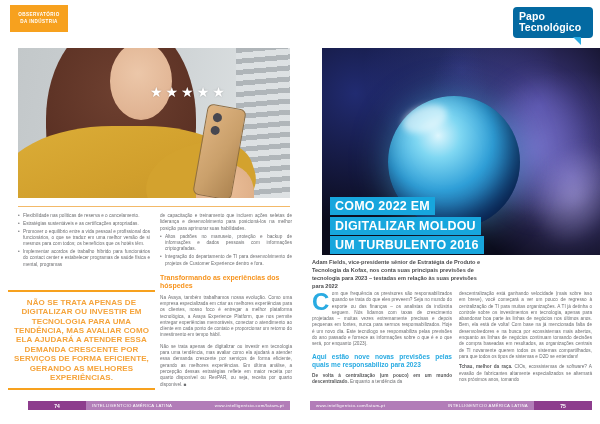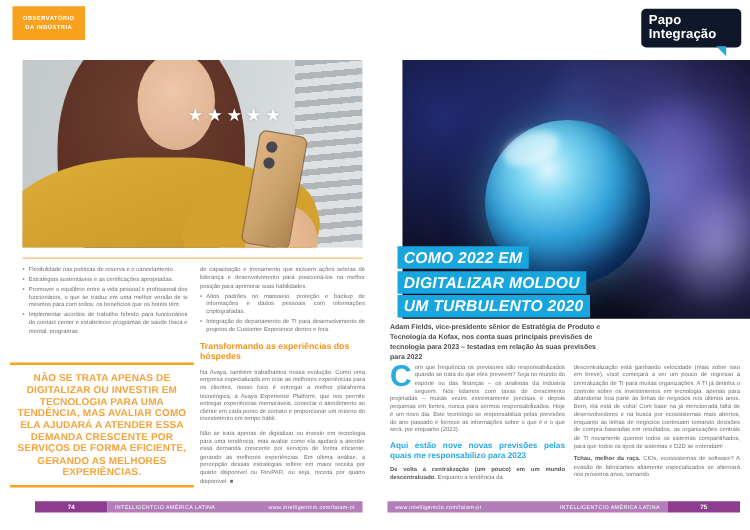--- a/index.html
+++ b/index.html
@@ -54,21 +54,21 @@
     text-align:center;text-transform:uppercase;letter-spacing:.1px;}
 
   .colB{left:160px;top:213px;width:132px;}
   .colB .cont{margin:0 0 2px 0;}
   .orange-head{color:#F7941E;font-weight:bold;font-size:7px;line-height:1.2;
     margin:7px 0 4px 0;text-align:left;}
   .colB p.body{margin:0 0 5px 0;}
 
   
   .papo-badge{
-    left:513px;top:7px;width:80px;box-sizing:border-box;background:#0f172a;color:#fff;
+    left:513px;top:7px;width:80px;box-sizing:border-box;background:#0369a1;color:#fff;
     border-radius:4px;padding:4px 6px;font-weight:bold;font-size:10.5px;line-height:1.08;
     letter-spacing:.1px;
   }
   .papo-badge::after{
     content:"";position:absolute;right:12px;bottom:-7px;width:0;height:0;
     border-left:8px solid transparent;border-top:8px solid #29ABE2;
   }
   .hero{left:322px;top:48px;width:278px;height:207px;overflow:hidden;
     background:
       radial-gradient(circle at 78% 28%, rgba(110,100,225,.55), transparent 42%),
@@ -80,21 +80,21 @@
     background:radial-gradient(ellipse at 50% 50%, rgba(160,155,255,.55), transparent 62%);}
   .smoke2{position:absolute;left:205px;top:85px;width:95px;height:125px;filter:blur(6px);
     transform:rotate(25deg);
     background:radial-gradient(ellipse, rgba(205,195,255,.5), transparent 60%);}
   .sphere{position:absolute;left:66px;top:48px;width:132px;height:132px;border-radius:50%;
     background:radial-gradient(circle at 38% 30%, #ddf6fd 0%, #7fd7f2 18%, #2f9fd8 45%, #16518f 75%, #0a1e4a 100%);
     box-shadow:0 0 34px rgba(80,180,240,.55), inset -8px -12px 24px rgba(0,0,30,.55);}
   .sphere::before{content:"";position:absolute;left:14px;top:10px;width:46px;height:26px;
     border-radius:50%;background:rgba(255,255,255,.55);filter:blur(3px);transform:rotate(-18deg);}
 
-  .headline{left:318px;top:197px;font-style:italic;}
+  .headline{left:330px;top:197px;}
   .headline .bar{display:table;background:#17A6DD;color:#fff;font-weight:bold;
     font-size:12.5px;line-height:1;letter-spacing:.2px;padding:3px 5px 2.5px 5px;margin-bottom:1.5px;
     white-space:nowrap;}
 
   .intro{left:312px;top:258px;width:174px;font-size:5.6px;font-weight:bold;
     color:#4d4d4f;line-height:1.45;}
 
   .colC{left:312px;top:291px;width:140px;}
   .colD{left:459px;top:291px;width:133px;}
   .dropcap{float:left;color:#29ABE2;font-weight:bold;font-size:24px;line-height:19px;
@@ -173,27 +173,27 @@
 <div>
 
   <div class="abs hero">
     <div class="smoke1"></div>
     <div class="smoke2"></div>
     <div class="sphere"></div>
   </div>
 
   <div class="abs papo-badge">
     <div>Papo</div>
-    <div>Integração</div>
+    <div>Tecnológico</div>
   </div>
 
   <div class="abs headline">
     <div class="bar">COMO 2022 EM</div>
     <div class="bar">DIGITALIZAR MOLDOU</div>
-    <div class="bar">UM TURBULENTO 2020</div>
+    <div class="bar">UM TURBULENTO 2016</div>
   </div>
 
   <div class="abs intro">Adam Fields, vice-presidente sênior de Estratégia de Produto e Tecnologia da Kofax, nos conta suas principais previsões de tecnologia para 2023 – testadas em relação às suas previsões para 2022</div>
 
   <div class="abs colC smallcol">
     <p>
       <span class="dropcap">C</span><span>om que frequência os previsores são responsabilizados quando se trata do que eles preveem? Seja no mundo do esporte ou das finanças – os analistas da indústria seguem. Nós lidamos com taxas de crescimento projetadas – muitas vezes extremamente precisas e depois pequenas em fontes, nunca para sermos responsabilizados. Hoje é um novo dia. Este tecnólogo se responsabiliza pelas previsões do ano passado e fornece as informações sobre o que é e o que será, por enquanto (2023).</span>
     </p>
     <div class="cyan-sub">Aqui estão nove novas previsões pelas quais me responsabilizo para 2023</div>
     <p>

